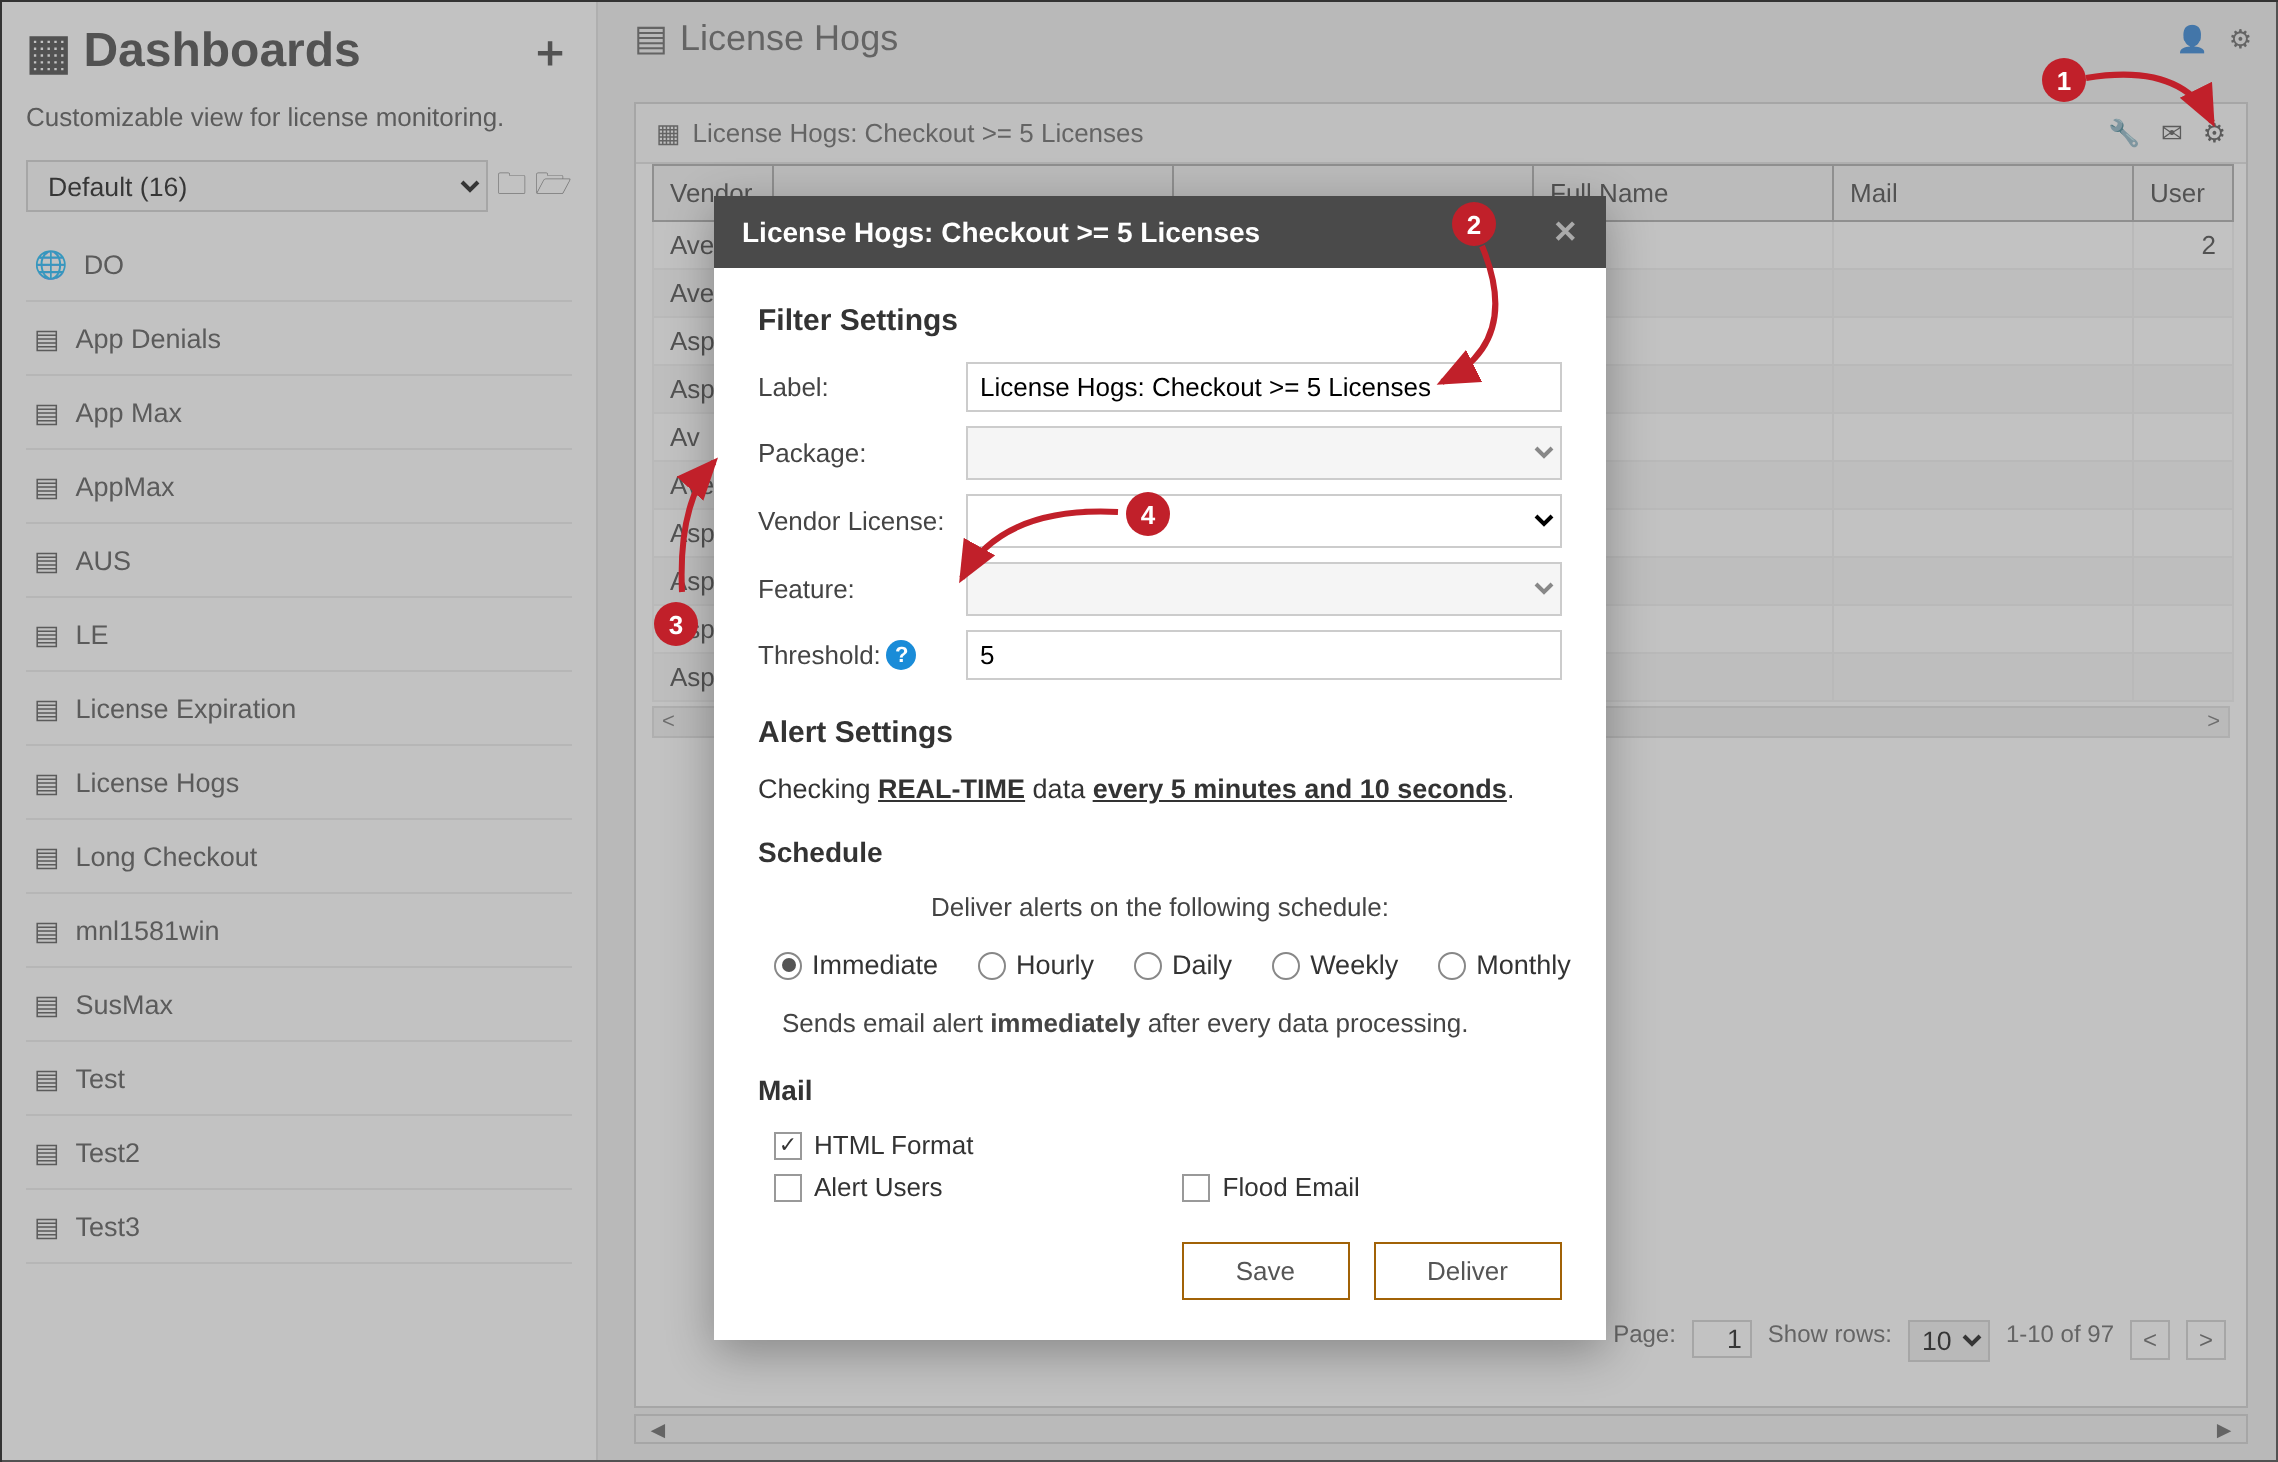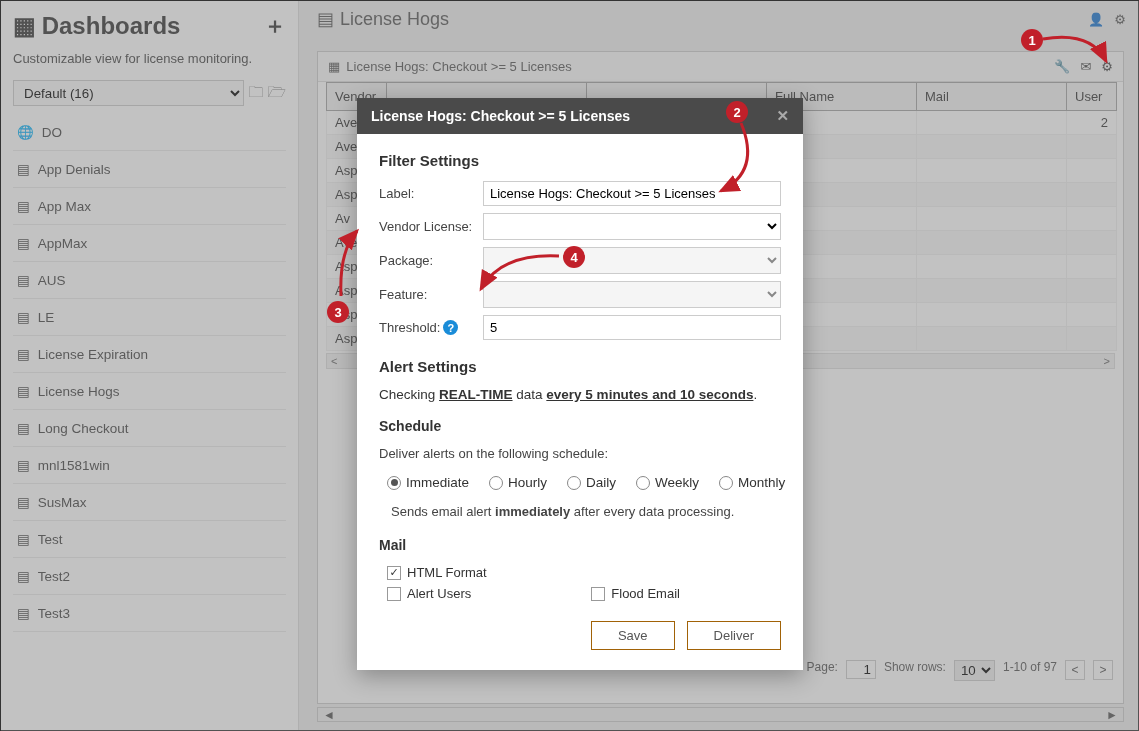--- a/index.html
+++ b/index.html
@@ -54,21 +54,21 @@
 .section-h { font-weight: bold; font-size: 15px; color: #333; margin-bottom: 12px; }
 .frow { display: flex; align-items: center; margin-bottom: 7px; }
 .flabel { width: 104px; font-size: 13px; color: #444; display: flex; align-items: center; gap: 3px; }
 .finput { flex: 1; }
 .finput input, .finput select { width: 100%; border: 1px solid #ccc; padding: 4px 6px; font-size: 13px; background: #fff; }
 .finput select.dis { background: #f5f5f5; color: #888; }
 .help-q { display:inline-flex; width:15px; height:15px; border-radius:50%; background:#1a8cd8; color:#fff; font-size:11px; align-items:center; justify-content:center; font-weight:bold; }
 .alert-text { font-size: 13.5px; color: #333; margin-bottom: 16px; }
 .alert-text b { font-weight: bold; }
 .alert-text u { text-decoration: underline; font-weight: bold; }
-.sched-sub { font-size: 13px; color: #444; margin-bottom: 14px; }
+.sched-sub { font-size: 13px; color: #444; margin-bottom: 14px; text-align: center; }
 .radios { display: flex; gap: 20px; margin-bottom: 14px; padding-left: 8px; }
 .radios label { display: flex; align-items: center; gap: 5px; font-size: 13.5px; }
 .radio-dot { width: 14px; height: 14px; border: 1.5px solid #888; border-radius: 50%; display:inline-flex; align-items:center; justify-content:center; }
 .radio-dot.sel::after { content:''; width:7px; height:7px; background:#555; border-radius:50%; }
 .sched-note { font-size: 13px; color: #444; margin: 0 0 18px 12px; }
 .checks { display: flex; flex-direction: column; gap: 6px; padding-left: 8px; margin-bottom: 20px; }
 .checks-row { display: flex; gap: 120px; }
 .checks label { display:flex; align-items:center; gap:6px; font-size: 13px; }
 .chk { width: 14px; height: 14px; border: 1px solid #999; display:inline-flex; align-items:center; justify-content:center; font-size: 11px; color:#333; }
 .modal-actions { display:flex; justify-content:flex-end; gap: 12px; }
@@ -317,26 +317,26 @@
       <span class="modal-close">✕</span>
     </div>
     <div class="modal-body">
       <div class="section-h">Filter Settings</div>
 
       <div class="frow">
         <div class="flabel">Label:</div>
         <div class="finput"><input value="License Hogs: Checkout &gt;= 5 Licenses" style=""></div>
       </div>
       <div class="frow">
+        <div class="flabel">Package:</div>
+        <div class="finput"><select class="dis"><option></option></select></div>
+      </div>
+      <div class="frow">
         <div class="flabel">Vendor License:</div>
         <div class="finput"><select><option></option></select></div>
-      </div>
-      <div class="frow">
-        <div class="flabel">Package:</div>
-        <div class="finput"><select class="dis"><option></option></select></div>
       </div>
       <div class="frow">
         <div class="flabel">Feature:</div>
         <div class="finput"><select class="dis"><option></option></select></div>
       </div>
       <div class="frow" style="margin-bottom:18px">
         <div class="flabel">
             <span>Threshold:</span> 
             <span class="help-q">?</span>
           </div>

